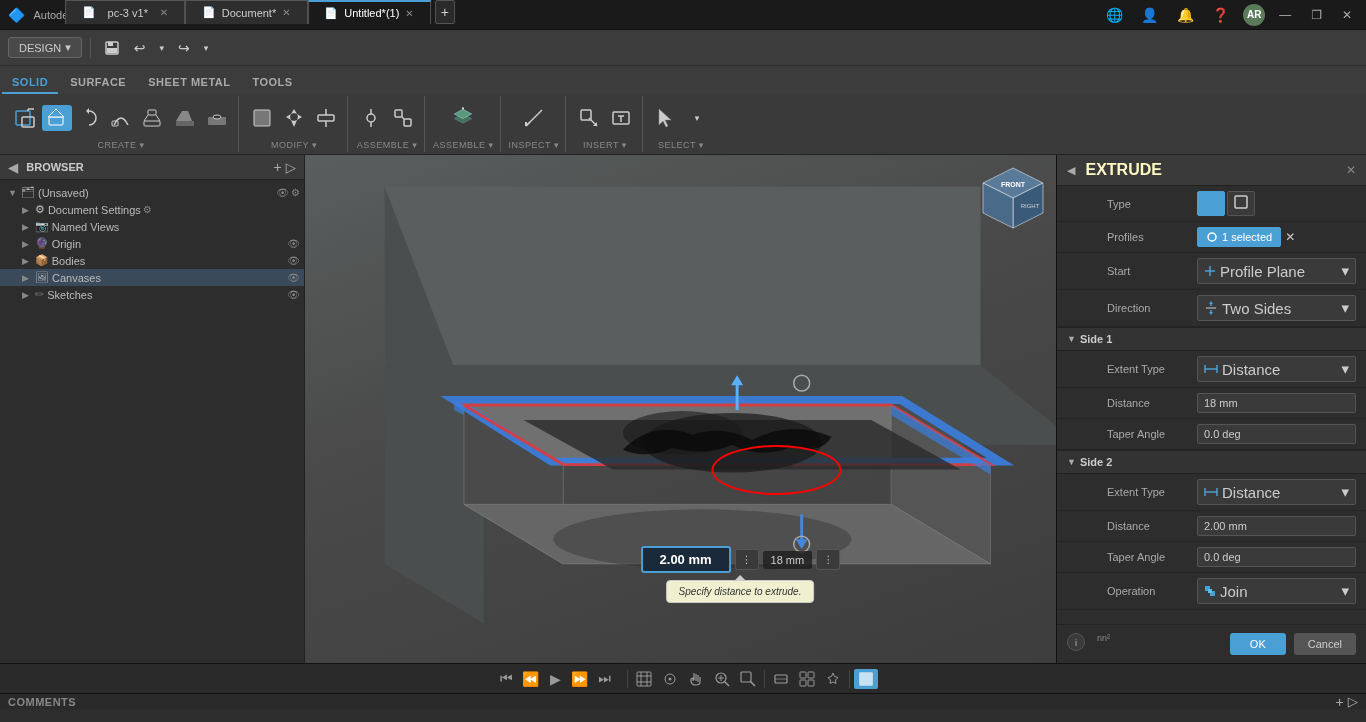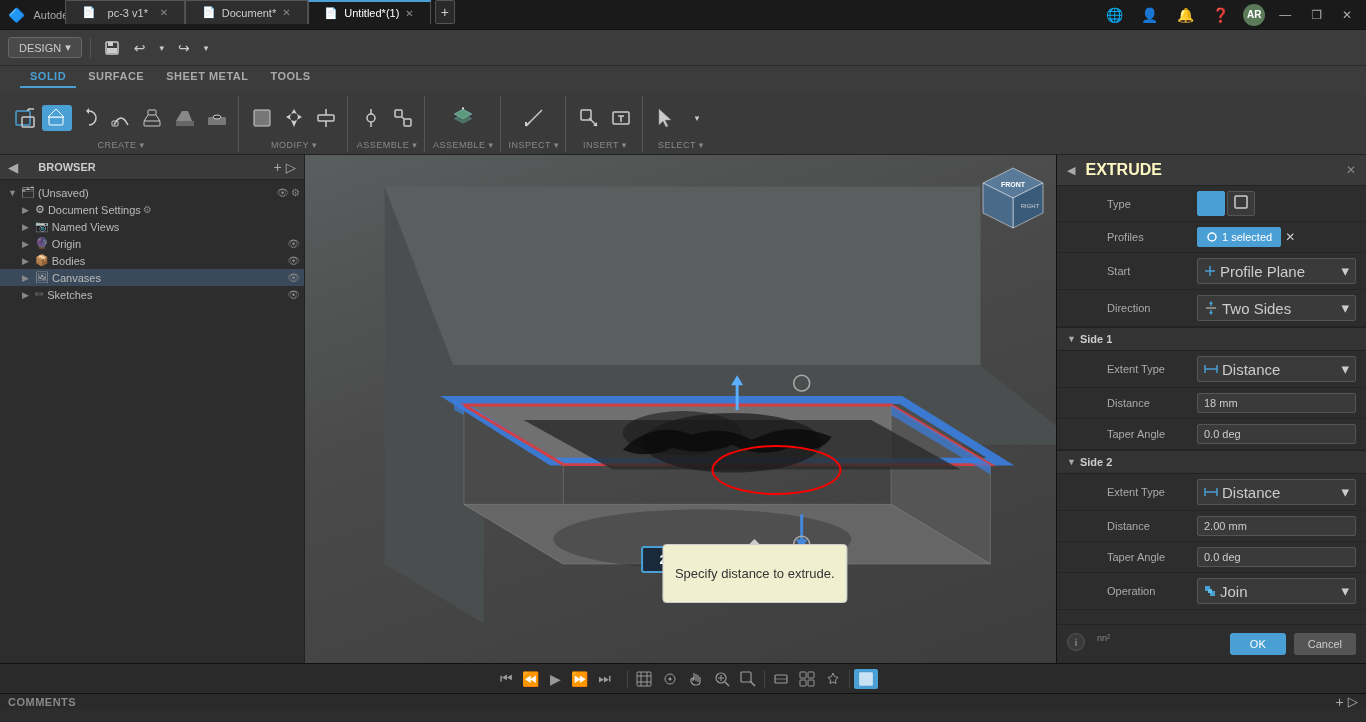--- a/index.html
+++ b/index.html
@@ -13,21 +13,21 @@
     .tab.active { background: #3c3c3c; color: #fff; }
     .tab-close { color: #888; cursor: pointer; font-size: 10px; }
     #titlebar-right { display: flex; align-items: center; gap: 8px; font-size: 11px; color: #aaa; }
     .win-btn { background: none; border: none; color: #aaa; cursor: pointer; font-size: 12px; padding: 2px 6px; }
 
     
     #toolbar-area { background: #3c3c3c; border-bottom: 1px solid #222; }
     #toolbar-top { display: flex; align-items: center; padding: 2px 8px; height: 36px; gap: 4px; border-bottom: 1px solid #2a2a2a; }
     .toolbar-icon-btn { background: none; border: none; color: #ccc; cursor: pointer; padding: 3px 5px; border-radius: 2px; font-size: 14px; display: flex; align-items: center; }
     .design-btn { background: #4a4a4a; border: 1px solid #666; border-radius: 3px; padding: 3px 10px; color: #ccc; cursor: pointer; font-size: 11px; display: flex; align-items: center; gap: 4px; }
-    #tab-bar { display: flex; align-items: flex-start; padding: 0 20px; height: 28px; gap: 2px; }
+    #tab-bar { display: flex; align-items: flex-end; padding: 0 2px; height: 28px; gap: 2px; }
     .mode-tab { background: none; border: none; border-bottom: 2px solid transparent; color: #aaa; cursor: pointer; padding: 4px 10px; font-size: 11px; font-weight: 600; letter-spacing: 0.5px; }
     .mode-tab.active { color: #4a9fd5; border-bottom-color: #4a9fd5; }
     #toolbar-main { display: flex; align-items: stretch; padding: 2px 4px; height: 60px; gap: 2px; background: #3a3a3a; }
     .toolbar-group { display: flex; flex-direction: column; align-items: center; border-right: 1px solid #555; padding: 2px 6px; min-width: 60px; }
     .toolbar-group-label { font-size: 9px; color: #888; margin-top: 2px; letter-spacing: 0.5px; }
     .toolbar-group-icons { display: flex; gap: 2px; align-items: center; flex: 1; }
     .tool-btn { background: none; border: none; color: #ccc; cursor: pointer; padding: 2px 4px; border-radius: 2px; font-size: 18px; display: flex; flex-direction: column; align-items: center; min-width: 28px; }
     .tool-btn svg { width: 22px; height: 22px; }
 
     
@@ -74,21 +74,21 @@
 
     
     .scene-svg { width: 100%; height: 100%; }
 
     
     .distance-input-overlay { position: absolute; bottom: 90px; left: 50%; transform: translateX(-20%); display: flex; align-items: center; gap: 4px; }
     .dist-input-box { background: #1a2a3a; border: 2px solid #4a9fd5; color: #fff; font-size: 13px; padding: 4px 10px; border-radius: 3px; width: 90px; text-align: center; font-weight: 600; }
     .dist-menu-btn { background: #3a3a3a; border: 1px solid #555; color: #ccc; font-size: 10px; padding: 4px 6px; cursor: pointer; border-radius: 2px; }
     .dist-side-val { background: rgba(30,30,30,0.8); color: #ccc; font-size: 11px; padding: 3px 8px; border-radius: 2px; }
 
-    .tooltip-bubble { position: absolute; bottom: 60px; left: 50%; transform: translateX(-10%); background: #f0f0d0; color: #333; font-size: 13px; padding: 21px 12px; border-radius: 4px; border: 1px solid #ccc; white-space: nowrap; }
+    .tooltip-bubble { position: absolute; bottom: 60px; left: 50%; transform: translateX(-10%); background: #f0f0d0; color: #333; font-size: 10px; padding: 5px 12px; border-radius: 4px; border: 1px solid #ccc; white-space: nowrap; font-style: italic; }
     .tooltip-bubble::before { content: ''; position: absolute; top: -6px; left: 50%; transform: translateX(-50%); border: 6px solid transparent; border-bottom-color: #ccc; border-top: none; }
 
     
     .oval-indicator { position: absolute; bottom: 78px; left: 50%; transform: translateX(-22%); width: 130px; height: 50px; border: 2px solid red; border-radius: 50%; pointer-events: none; }
 
     
     .nav-cube { position: absolute; top: 8px; right: 8px; }
 
     
     #bottom-toolbar { height: 30px; background: #2a2a2a; display: flex; align-items: center; justify-content: center; gap: 2px; border-top: 1px solid #111; }
@@ -324,21 +324,21 @@
       <div class="toolbar-group-label">SELECT ▾</div>
     </div>
   </div>
 </div>
 
 <div id="main" style="display:flex; height:calc(722px - 30px - 36px - 28px - 60px - 30px - 30px);">
 
   <div id="left-panel">
     <div id="browser-header">
       <button style="background:none;border:none;color:#aaa;cursor:pointer;">◀</button>
-      <span style="font-size:11px;font-weight:600;color:#ccc;margin-left:20px;">BROWSER</span>
+      <span style="font-size:11px;font-weight:600;color:#ccc;margin-left:8px;">BROWSER</span>
       <div style="display:flex;gap:4px;margin-left:auto;">
         <button style="background:none;border:none;color:#aaa;cursor:pointer;font-size:14px;">+</button>
         <button style="background:none;border:none;color:#aaa;cursor:pointer;">▷</button>
       </div>
     </div>
     <div class="browser-tree">
 
       <div class="tree-item">
         <span class="arrow">▼</span>
         <span style="font-size:11px;margin-right:3px;">🗂</span>

